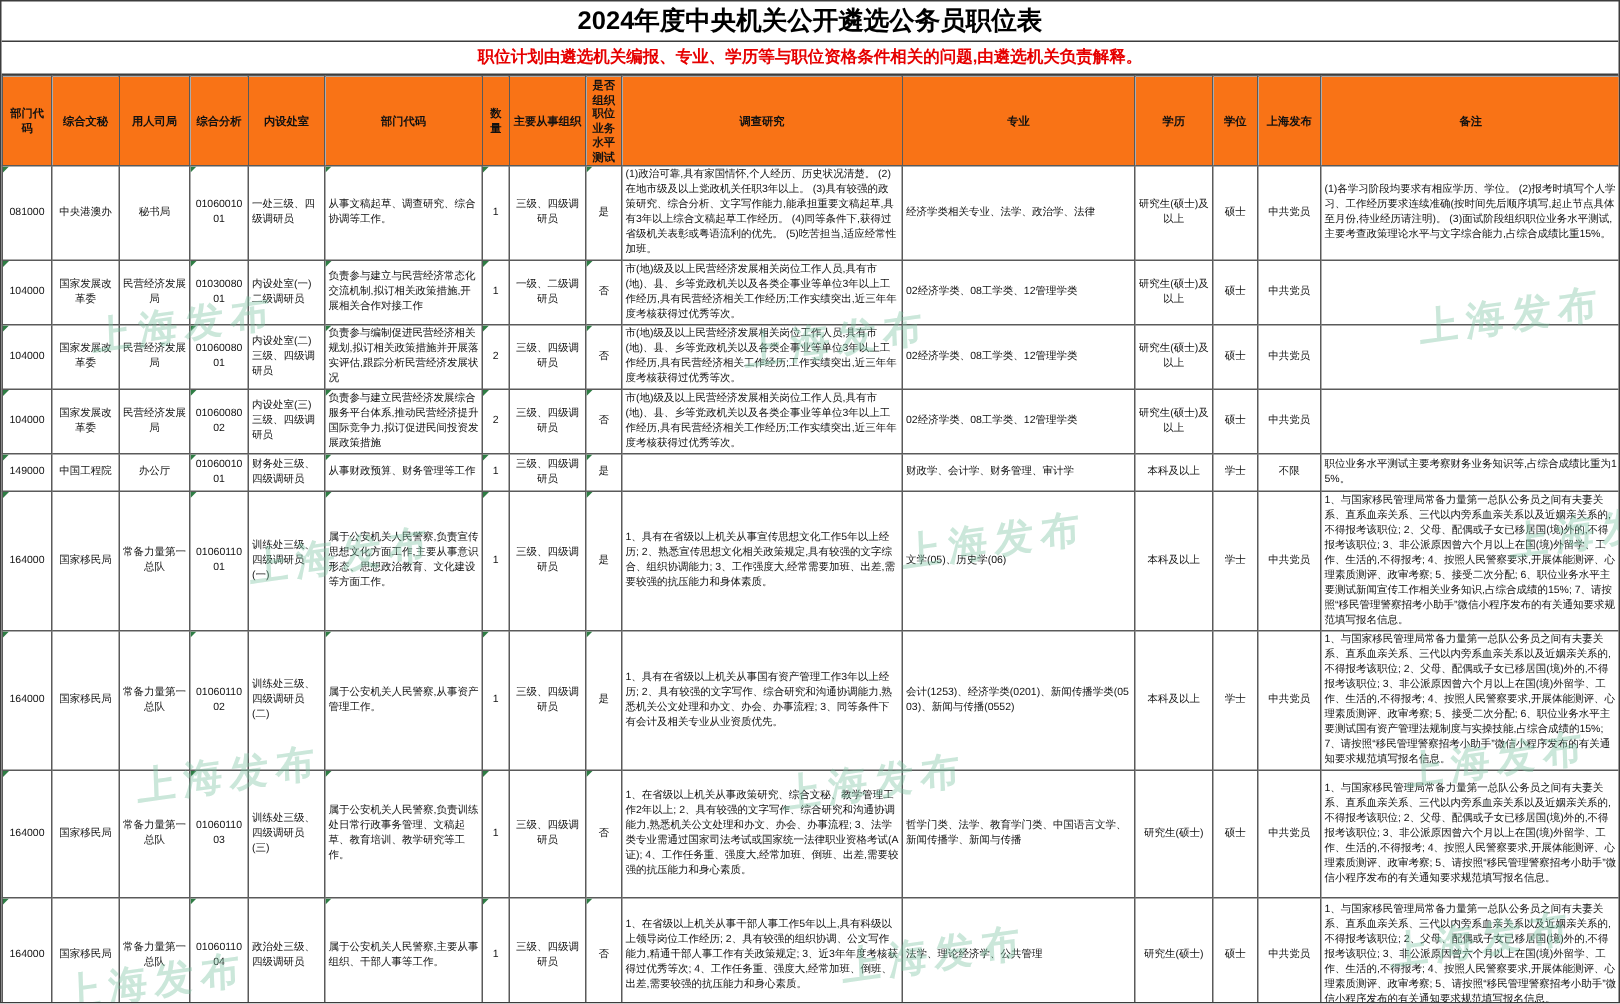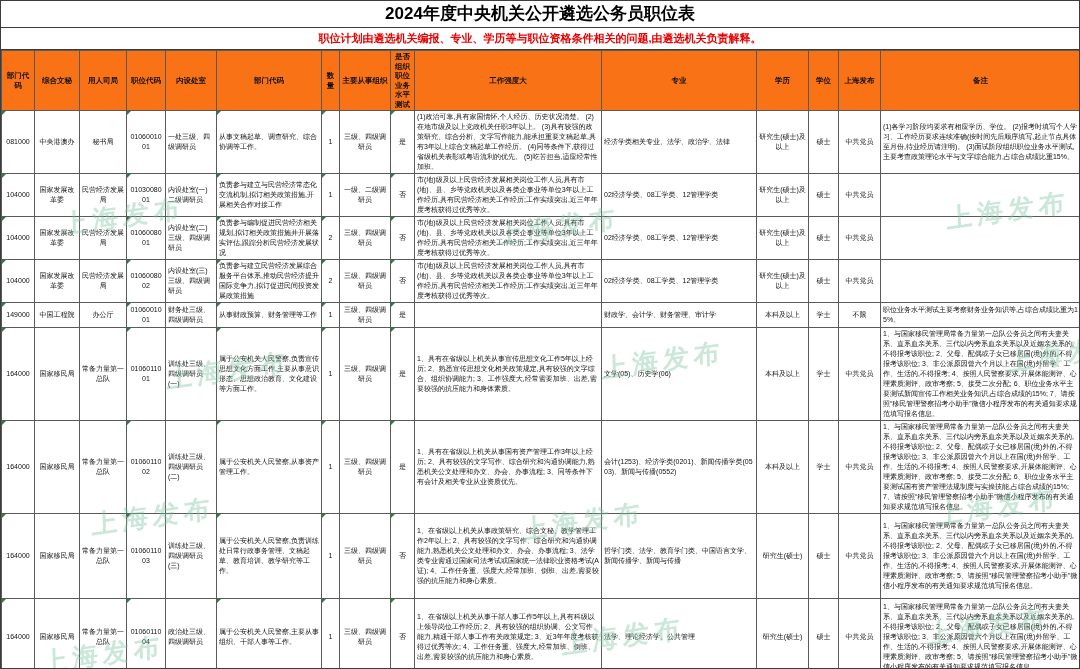--- a/index.html
+++ b/index.html
@@ -80,27 +80,27 @@
         <col style="width:52px">
       <col style="width:30px">
         <col style="width:42px">
         <col style="width:200px">
     </colgroup>
     <thead>
       <tr>
         <th>部门代码</th>
         <th>综合文秘</th>
         <th>用人司局</th>
-        <th>职位代码</th>
+        <th>综合分析</th>
         <th>内设处室</th>
         <th>部门代码</th>
         <th>数量</th>
         <th>主要从事组织</th>
         <th>是否组织职位业务水平测试</th>
-        <th>工作强度大</th>
+        <th>调查研究</th>
         <th>专业</th>
         <th>学历</th>
         <th>学位</th>
         <th>上海发布</th>
         <th>备注</th>
       </tr>
     </thead>
     <tbody>
         <tr>
     <td>081000</td>

